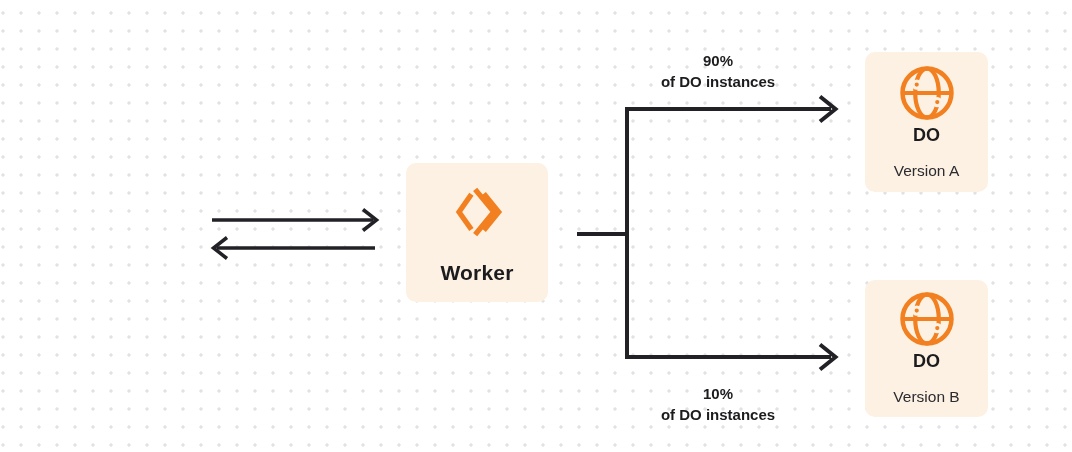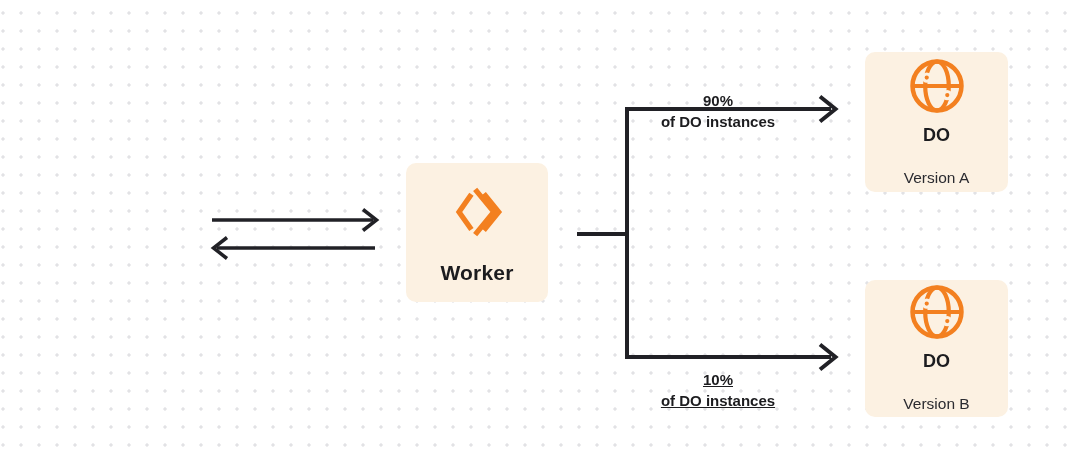--- a/index.html
+++ b/index.html
@@ -34,43 +34,42 @@
   .client-node{
     left:42px;top:161px;width:148px;height:142px;
     background:var(--gray-box);border-radius:6px;
   }
   .worker-node{
     left:406px;top:163px;width:142px;height:139px;
     background:var(--cream);border-radius:10px;
     gap:15px;
   }
   .do-node{
-    width:143px;background:var(--cream);border-radius:10px;
-    gap:7px;
+    width:123px;background:var(--cream);border-radius:10px;
   }
   .do-a{left:865px;top:52px;height:140px;}
   .do-b{left:865px;top:280px;height:137px;}
   .node-label{
     font-size:21px;font-weight:700;color:var(--text);
     letter-spacing:.2px;
   }
   .do-title{
     font-size:18px;font-weight:700;color:var(--text);line-height:1.1;
   }
   .do-subtitle{
     font-size:15.5px;font-weight:400;color:var(--subtext);line-height:1.2;margin-top:16px;
   }
   .edge-label{
     position:absolute;left:628px;width:180px;
     text-align:center;
     font-size:15px;font-weight:700;color:var(--text);
     line-height:21px;
   }
-  .edge-label-a{top:50px;margin-top:40px;}
-  .edge-label-b{top:369px;text-decoration:underline;}
+  .edge-label-a{top:50px;}
+  .edge-label-b{top:383px;}
   .edge-label span{display:block;}
   svg.arrows{
     position:absolute;left:0;top:0;width:1072px;height:452px;
     pointer-events:none;
   }
   .stroke-arrow{stroke:var(--arrow);fill:none;stroke-linejoin:miter;}
   .w35{stroke-width:3.5px;}
   .w40{stroke-width:4px;}
   .icon-orange{stroke:var(--orange);fill:none;}
   .globe-dot{fill:var(--orange);stroke:var(--cream);stroke-width:5px;}

